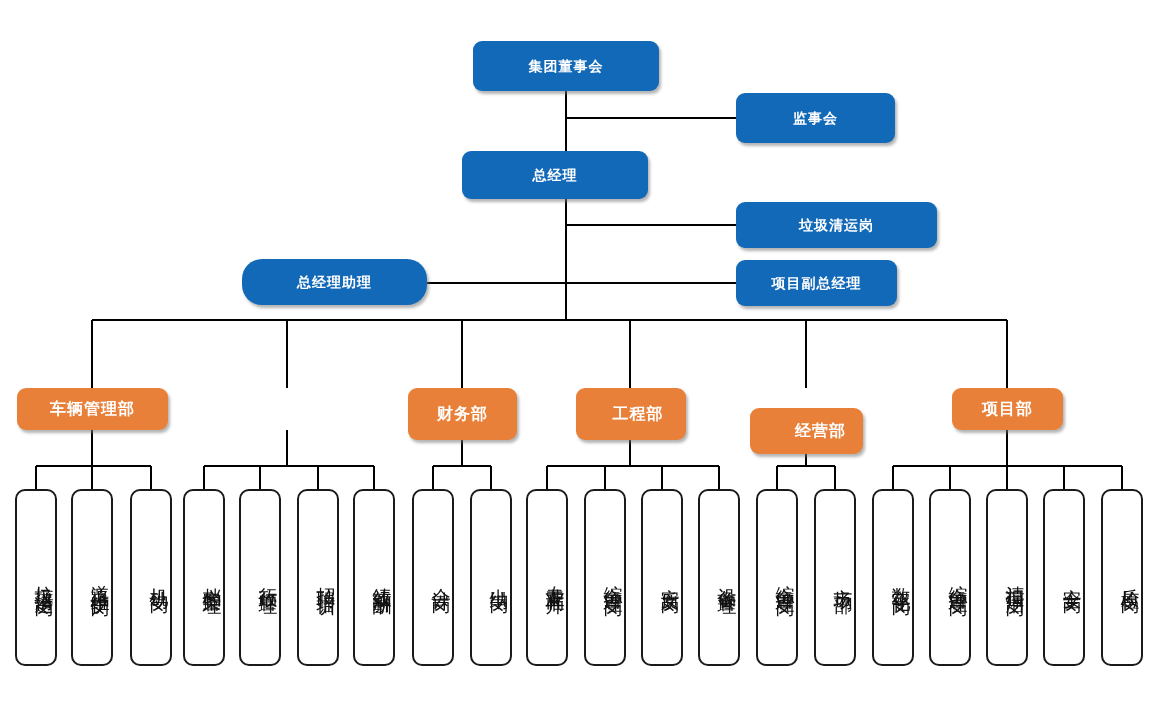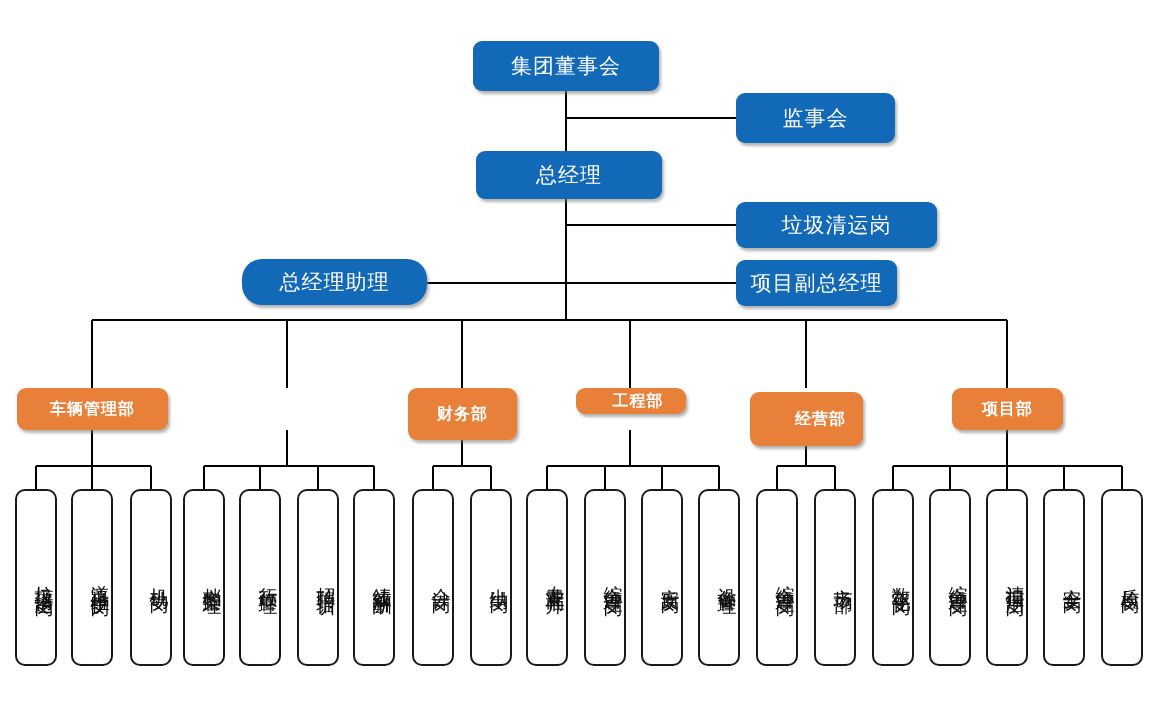--- a/index.html
+++ b/index.html
@@ -33,22 +33,22 @@
     display: flex;
     align-items: center;
     justify-content: center;
     text-align: center;
     border-radius: 9px;
     line-height: 1.15;
   }
   .node.blue {
     background: #1269b8;
     color: #ffffff;
-    font-size: 21px;
-    font-weight: normal;
+    font-size: 14px;
+    font-weight: bold;
     letter-spacing: 1px;
     box-shadow: 2px 3px 3px rgba(120,120,120,0.55);
   }
   .node.orange {
     background: #e8803a;
     color: #ffffff;
     font-size: 16px;
     font-weight: bold;
     letter-spacing: 1px;
     box-shadow: 2px 3px 3px rgba(120,120,120,0.55);
@@ -143,21 +143,21 @@
   </svg>
 
   <div class="node blue" style="left:473px; top:41px; width:186px; height:50px;">
     <span>集团董事会</span>
   </div>
 
   <div class="node blue" style="left:736px; top:93px; width:159px; height:50px;">
     <span>监事会</span>
   </div>
 
-  <div class="node blue" style="left:476px; top:151px; width:186px; height:48px;">
+  <div class="node blue" style="left:462px; top:151px; width:186px; height:48px;">
     <span>总经理</span>
   </div>
 
   <div class="node blue" style="left:736px; top:202px; width:201px; height:46px;">
     <span>垃圾清运岗</span>
   </div>
 
   <div class="node blue" style="left:736px; top:260px; width:161px; height:46px;">
     <span>项目副总经理</span>
   </div>
@@ -168,25 +168,25 @@
 
   <div class="node orange" style="left:17px; top:388px; width:151px; height:42px;">
     <span>车辆管理部</span>
   </div>
 
 
   <div class="node orange" style="left:408px; top:388px; width:109px; height:52px;">
     <span>财务部</span>
   </div>
 
-  <div class="node orange" style="left:576px; top:388px; width:110px; height:26px;padding-left:14px;">
+  <div class="node orange" style="left:576px; top:388px; width:110px; height:52px;padding-left:14px;">
     <span>工程部</span>
   </div>
 
-  <div class="node orange" style="left:750px; top:392px; width:113px; height:54px;padding-left:28px;">
+  <div class="node orange" style="left:750px; top:408px; width:113px; height:46px;padding-left:28px;">
     <span>经营部</span>
   </div>
 
   <div class="node orange" style="left:952px; top:388px; width:111px; height:42px;">
     <span>项目部</span>
   </div>
 
   <div class="node leaf" style="left:15px; top:489px; width:42px; height:177px;">
     <span class="leaf-text">垃圾清运岗</span>
   </div>

